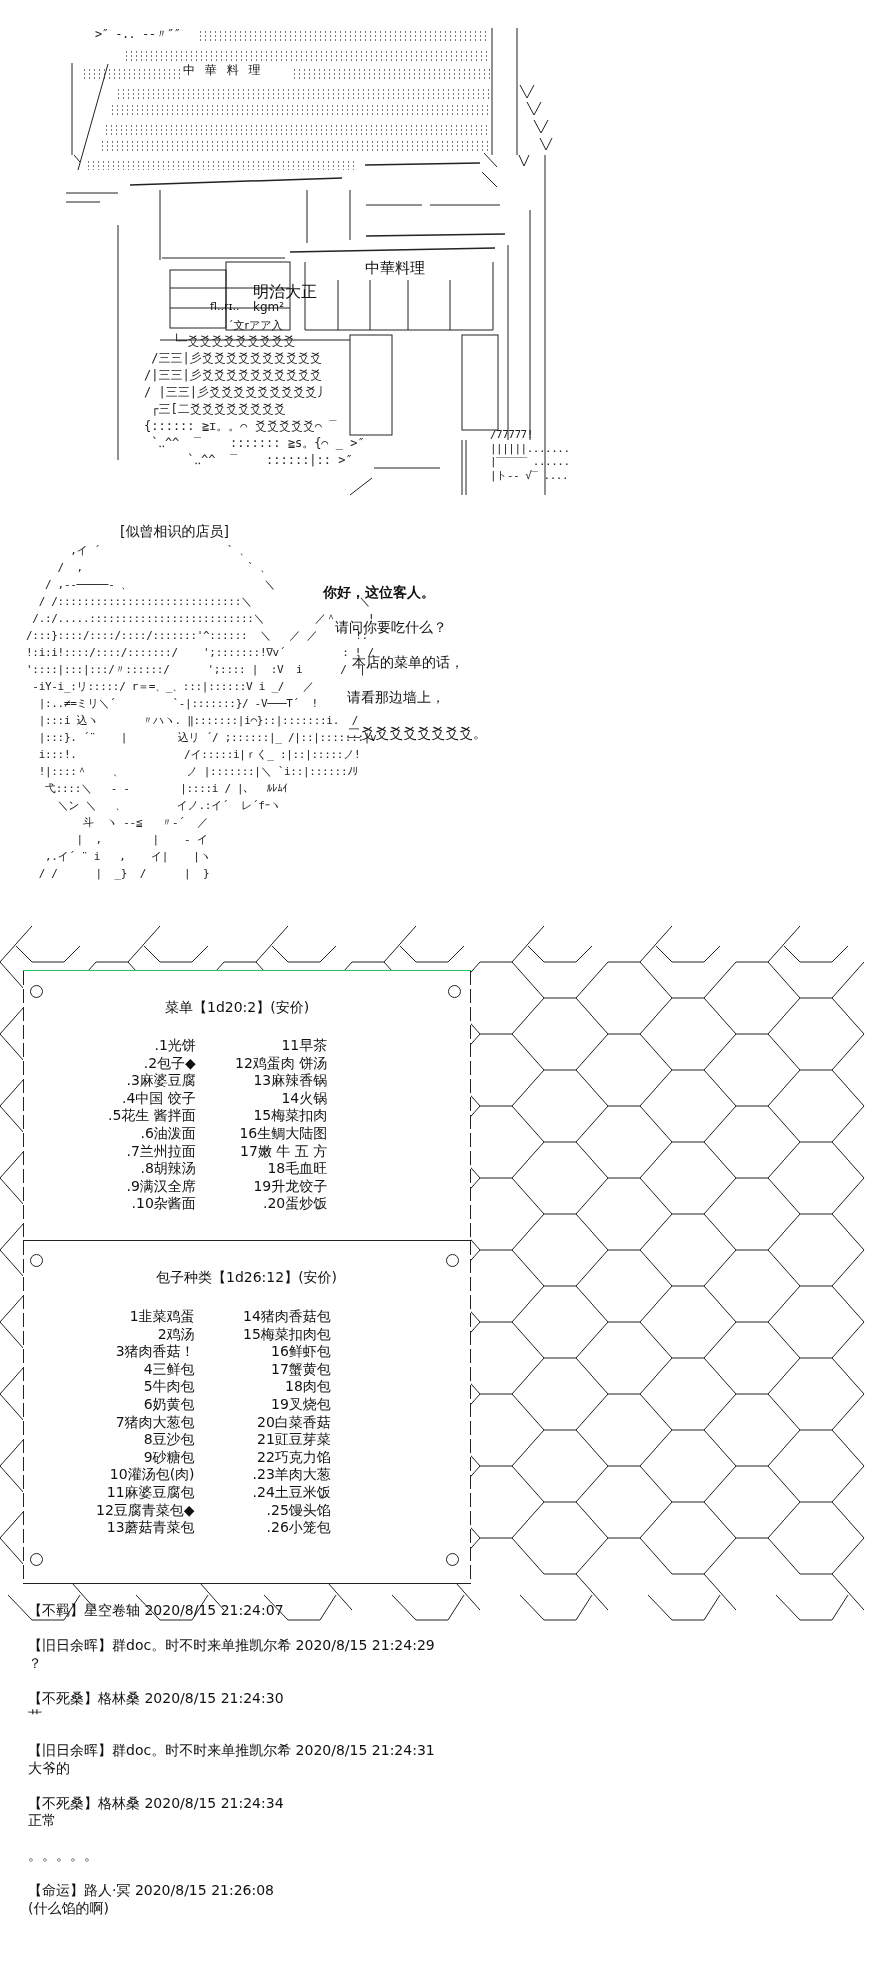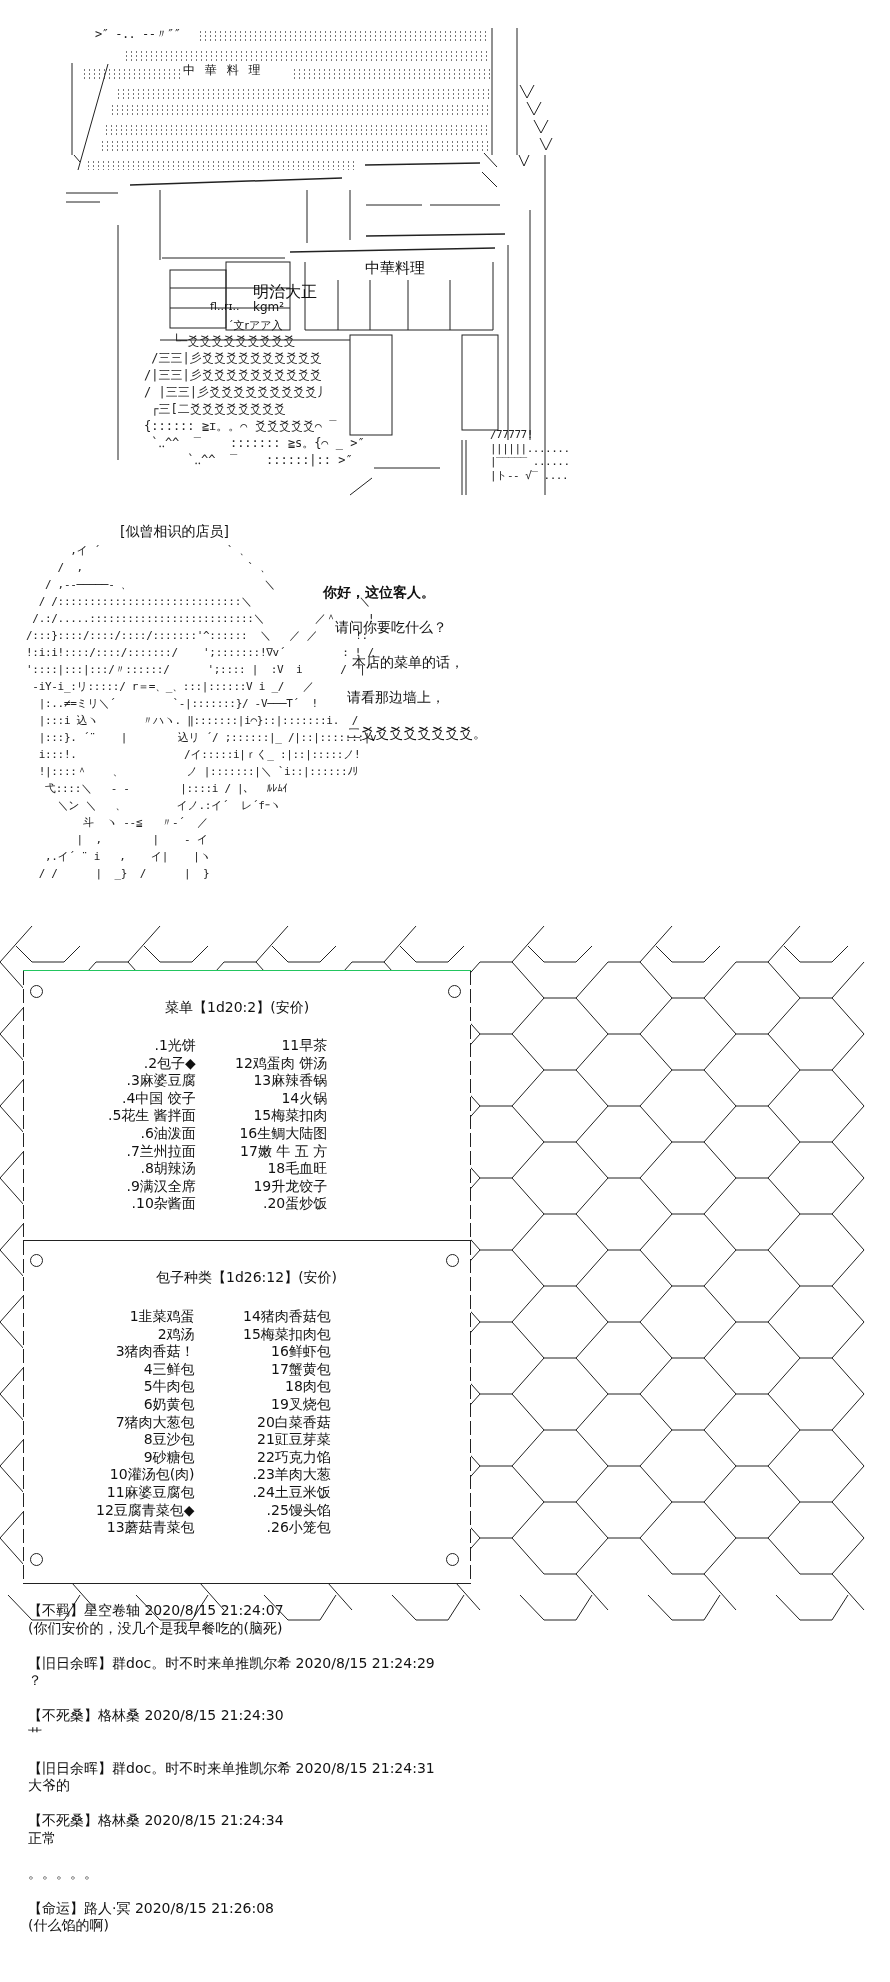--- a/index.html
+++ b/index.html
@@ -645,21 +645,20 @@
     <div>.24土豆米饭</div>
     <div>.25馒头馅</div>
     <div>.26小笼包</div>
   </div>
 </div>
 <div class="divider"></div>
 
 <div class="chat">
   <div class="msg">
     <div class="hdr">【不羁】星空卷轴 2020/8/15 21:24:07</div>
-    <div class="body">(你们安价的，没几个是我早餐吃的(脑死)</div>
   </div>
   <div class="msg">
     <div class="hdr">【旧日余晖】群doc。时不时来单推凯尔希 2020/8/15 21:24:29</div>
     <div class="body">？</div>
   </div>
   <div class="msg">
     <div class="hdr">【不死桑】格林桑 2020/8/15 21:24:30</div>
     <div class="body">艹</div>
   </div>
   <div class="msg">

